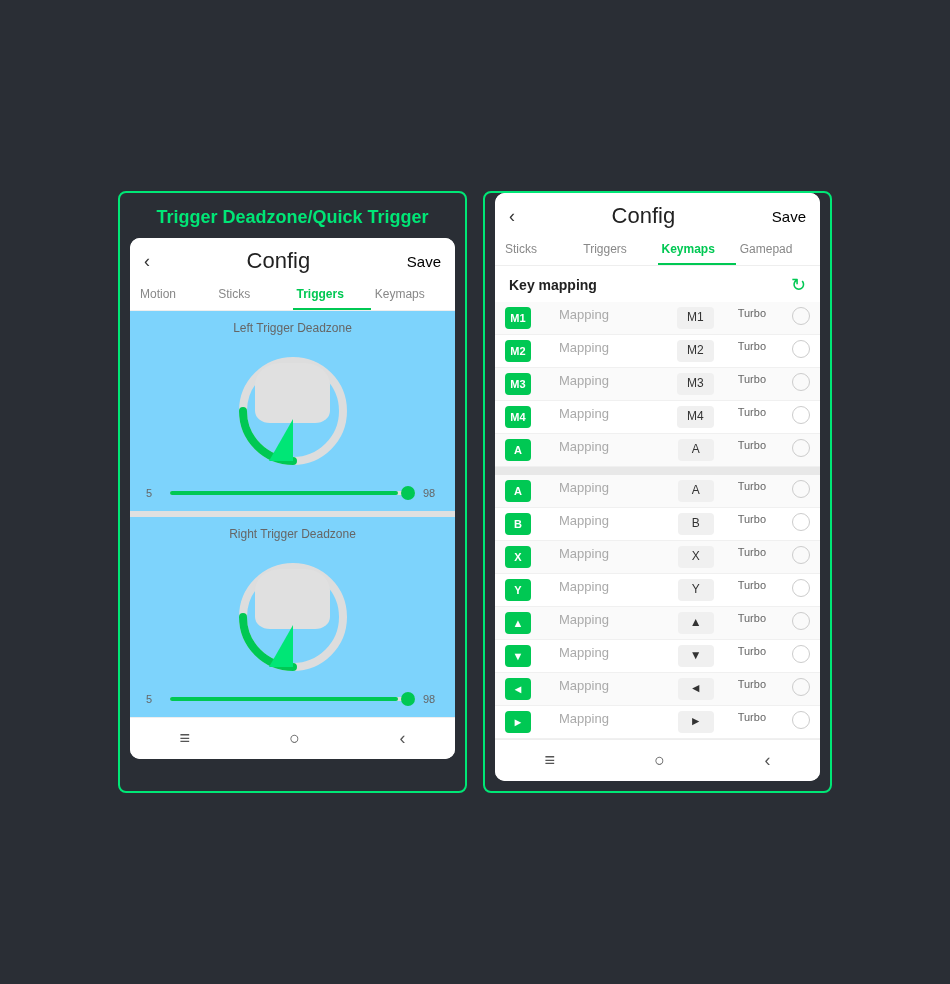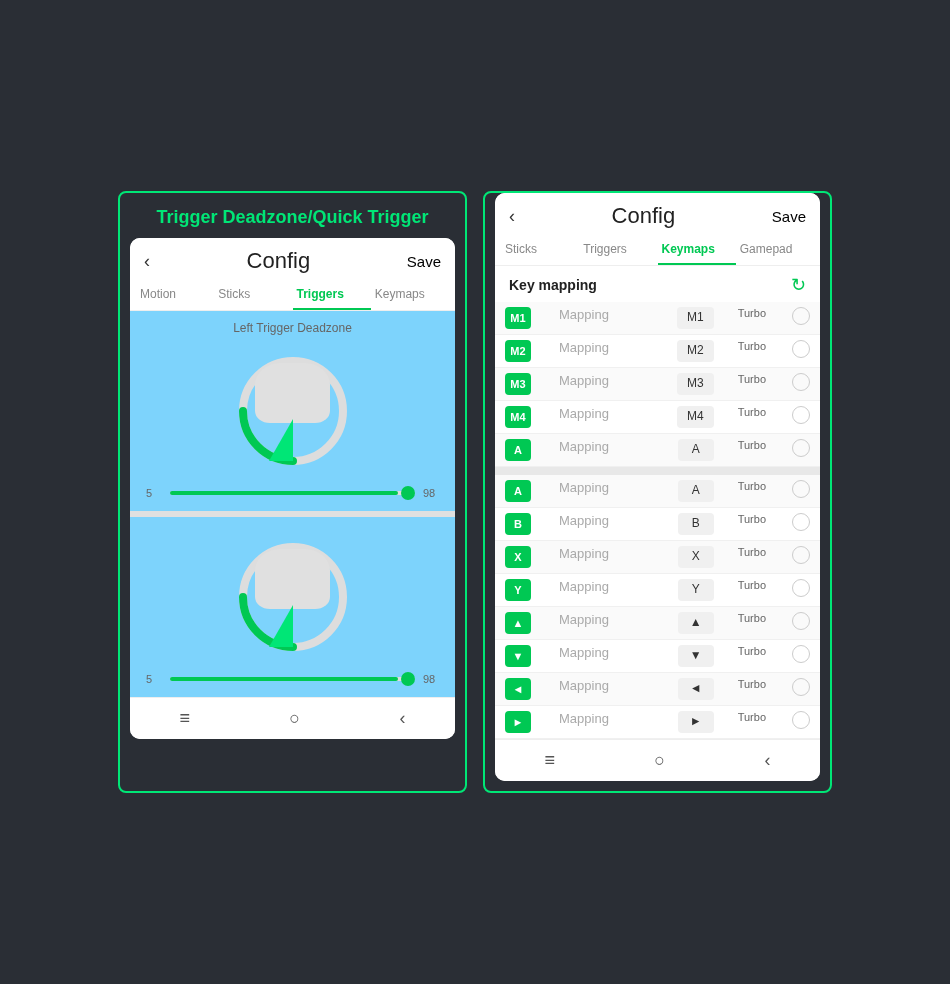--- a/index.html
+++ b/index.html
@@ -278,20 +278,21 @@
               <div class="slider-thumb"></div>
             </div>
           </div>
           <span class="slider-max">98</span>
         </div>
       </div>
 
       <div class="divider"></div>
 
       <div class="trigger-section">
+        <div class="trigger-label">Right Trigger Deadzone</div>
         <div class="dial-container">
           <div class="dial-svg-container">
             <svg width="120" height="120" viewBox="0 0 120 120">
               <circle cx="60" cy="60" r="50" fill="none" stroke="#ddd" stroke-width="8"></circle>
               <path d="M 60 110 A 50 50 0 0 1 10 60" fill="none" stroke="#00c853" stroke-width="8" stroke-linecap="round"></path>
             </svg>
             <div style="position:absolute; top:12px; left:22px; width:75px; height:60px; background:#e0e0e0; border-radius:35% 35% 20% 20%; z-index:2;"></div>
             <svg style="position:absolute;top:0;left:0;z-index:3;" width="120" height="120">
               <polygon points="60,68 36,110 60,110" fill="#00e676"></polygon>
             </svg>

